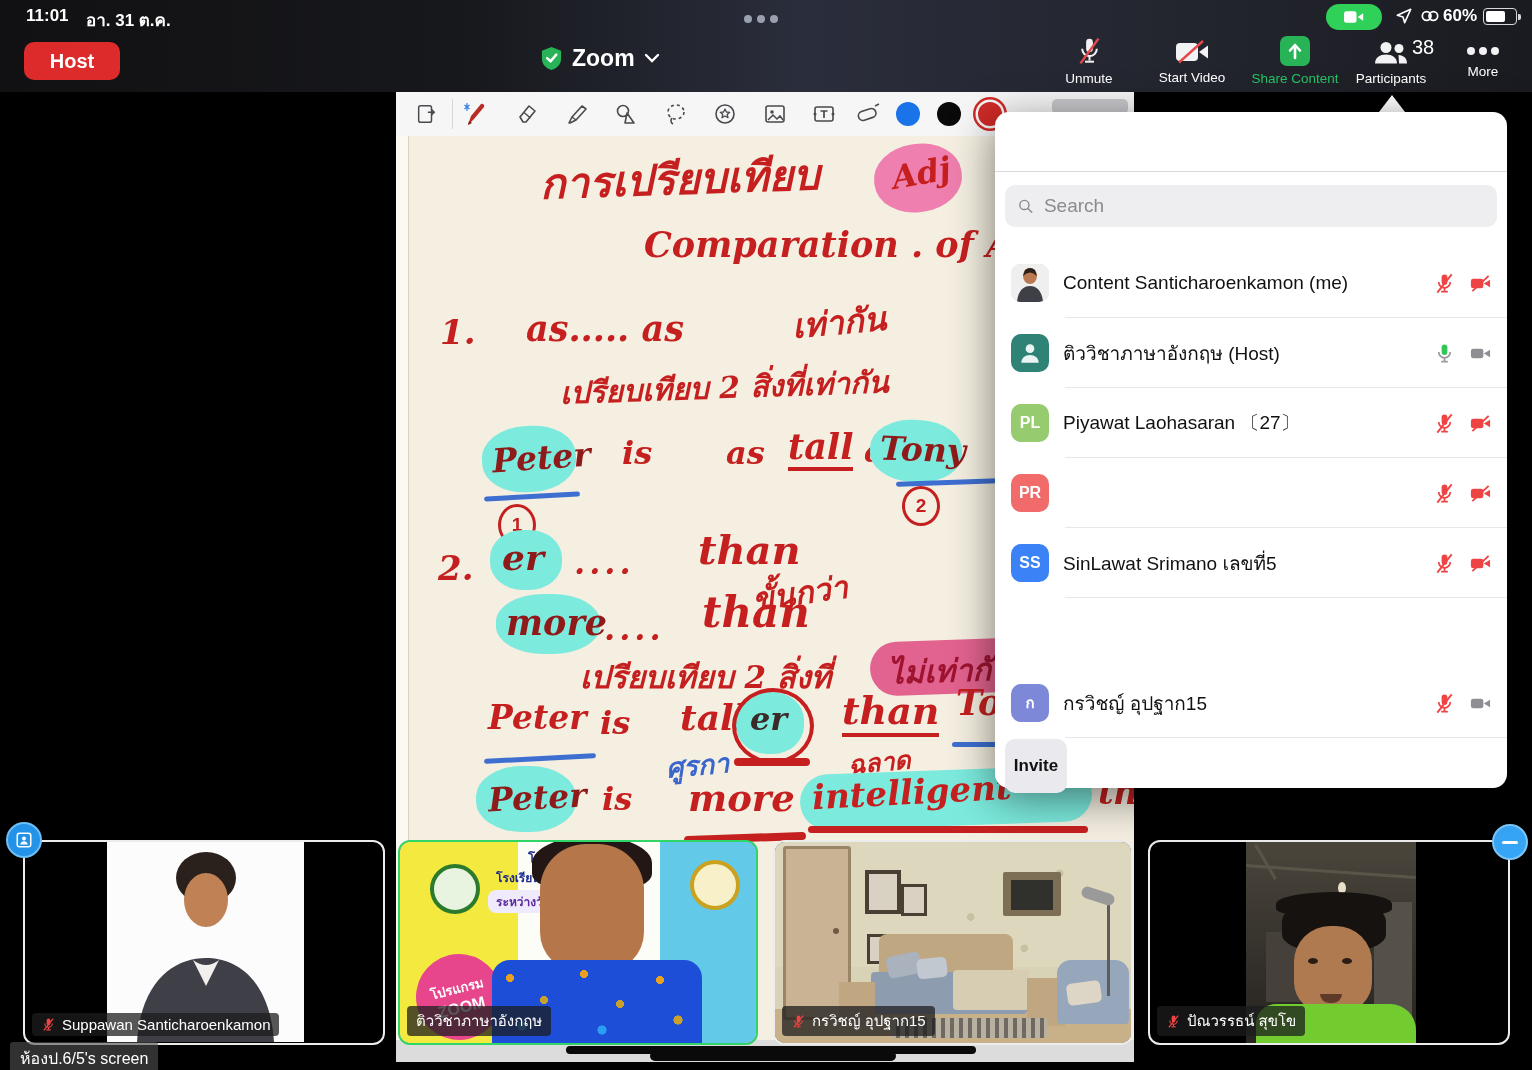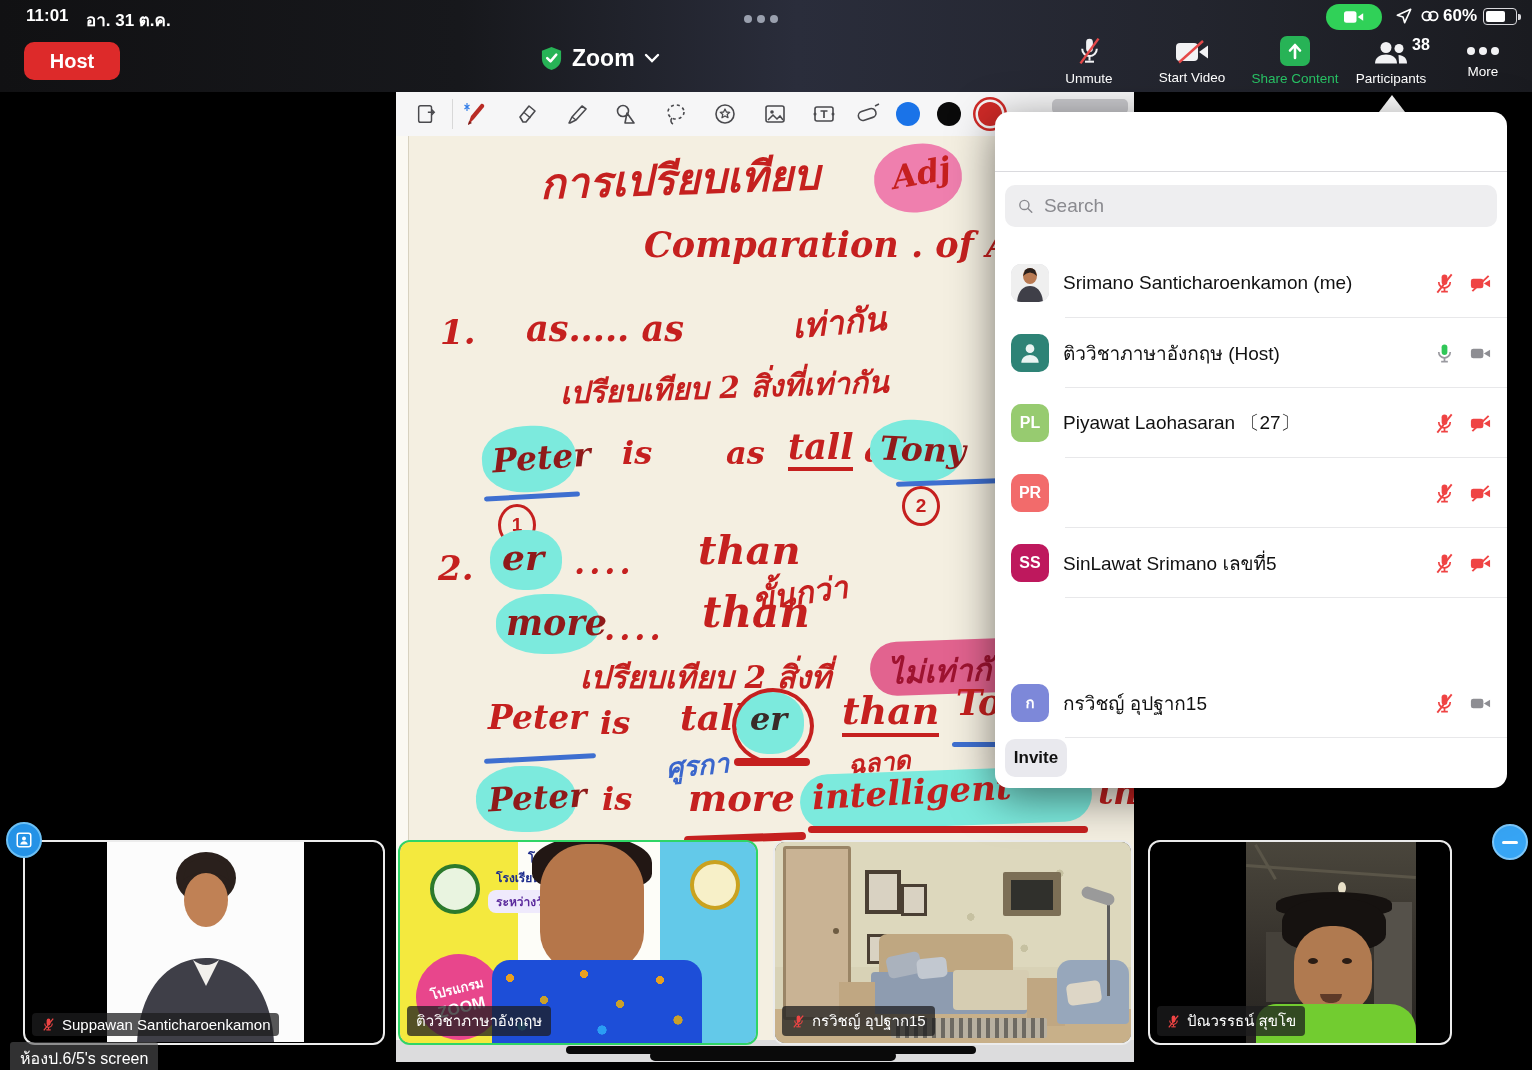--- a/index.html
+++ b/index.html
@@ -15,21 +15,21 @@
   #battery-body{width:32px;height:15px;border:1.5px solid #d8d8dc;border-radius:4px;position:relative}
   #battery-fill{position:absolute;left:2px;top:2px;bottom:2px;width:60%;background:#fff;border-radius:2px}
   #battery-tip{position:absolute;right:-5px;top:4.5px;width:3px;height:6px;background:#d8d8dc;border-radius:0 2px 2px 0}
   #leave-btn{left:24px;top:42px;width:96px;height:38px;border-radius:10px;background:#dd2a2a;color:#fff;
       font-size:20px;font-weight:700;display:flex;align-items:center;justify-content:center}
   #zoom-title{left:540px;top:40px;height:36px;display:flex;align-items:center;gap:9px}
   #zoom-title .t{color:#fff;font-size:23px;font-weight:600}
   .ctrl{width:110px;text-align:center;color:#fff}
   .ctrl .lbl{font-size:13.5px;margin-top:5px;color:#fff}
   .ctrl.green .lbl{color:#28c164}
-  .badge{position:absolute;font-size:16px;color:#fff;font-weight:700}
+  .badge{position:absolute;font-size:20px;color:#fff;font-weight:400}
   
   #share-col{left:396px;top:92px;width:738px;height:978px;background:#000}
   #wb-toolbar{left:0;top:0;width:738px;height:44px;background:#f6f6f7;border-bottom:1px solid #cfcfd2}
   .wtool{position:absolute;top:8px;width:28px;height:28px;display:flex;align-items:center;justify-content:center}
   .vsep{position:absolute;left:56px;top:7px;width:1px;height:30px;background:#d8d8d8}
   .cdot{position:absolute;top:10px;width:24px;height:24px;border-radius:50%}
   #scrollcap{position:absolute;left:656px;top:7px;width:76px;height:15px;border-radius:5px;background:#c9c9cd}
   #paper{left:0;top:44px;width:738px;height:904px;background:#f4efe1;overflow:hidden}
   #paper-edge{position:absolute;left:0;top:0;width:12px;height:904px;background:#fbf9f2;border-right:1px solid #d8d2c0}
   #homestrip{left:0;top:948px;width:738px;height:22px;background:#dcdcdd}
@@ -51,21 +51,21 @@
   #panel-div{left:0;top:59px;width:512px;height:1px;background:#dadade}
   #searchbox{left:10px;top:73px;width:492px;height:42px;border-radius:10px;background:#eeeef0;display:flex;align-items:center;padding:0 12px;box-sizing:border-box}
   #searchbox input{border:none;outline:none;background:transparent;font-size:19px;color:#333;margin-left:8px;width:100%;font-family:"Liberation Sans",sans-serif}
   #searchbox input::placeholder{color:#8a8a8f}
   .prow{position:absolute;left:0;width:512px;height:70px}
   .prow .sep{position:absolute;left:70px;right:0;bottom:0;height:1px;background:#e8e8ea}
   .pav{position:absolute;left:16px;top:16px;width:38px;height:38px;border-radius:10px;display:flex;align-items:center;justify-content:center;
        color:#fff;font-size:16px;font-weight:600;overflow:hidden}
   .pname{position:absolute;left:68px;top:0;height:70px;display:flex;align-items:center;font-size:19px;color:#111;white-space:nowrap}
   .picons{position:absolute;right:14px;top:0;height:70px;display:flex;align-items:center;gap:12px}
-  #invite-btn{left:10px;top:627px;width:62px;height:38px;border-radius:10px;background:#e9e9ee;
+  #invite-btn{left:10px;top:627px;width:62px;height:54px;border-radius:10px;background:#e9e9ee;
       display:flex;align-items:center;justify-content:center;font-size:17px;font-weight:600;color:#111}
   
   .tile{position:absolute;top:840px;height:205px;border-radius:12px;background:#000;overflow:hidden;box-sizing:border-box;border:2.5px solid #ececec}
   .tlabel{position:absolute;left:7px;bottom:7px;background:rgba(28,28,30,.74);border-radius:4px;padding:3px 9px;
       display:flex;align-items:center;gap:6px;color:#fff;font-size:15px;white-space:nowrap}
   #screen-label{left:10px;top:1042px;background:rgba(82,82,84,.6);border-radius:3px;padding:4px 10px;color:#fff;font-size:16px}
   .bluebtn{position:absolute;width:36px;height:36px;border-radius:50%;background:#2492e6;border:2px solid #6cc0f5;
       box-sizing:border-box;display:flex;align-items:center;justify-content:center}
   
   .scene{position:absolute;inset:0}
@@ -434,21 +434,21 @@
     <div class="abs" style="left:306px;top:48px;width:34px;height:12px;background:#9a9a9a;border-radius:6px;transform:rotate(18deg)"></div>
   </div>
   <div class="tlabel">
     <svg width="15" height="15">
         <use href="#sym-mic-off"></use>
       </svg>
     <span>กรวิชญ์ อุปฐาก15</span>
   </div>
 </div>
 
-<div class="tile" style="left:1148px;width:304px">
+<div class="tile" style="left:1148px;width:362px">
   <div class="scene">
     <div id="t4-room">
       <div class="abs" style="left:0;top:28px;width:170px;height:3px;background:#5a5548;transform:rotate(4deg)"></div>
       <div class="abs" style="left:18px;top:0;width:3px;height:40px;background:#5a5548;transform:rotate(-30deg)"></div>
       <div class="abs" style="left:92px;top:40px;width:8px;height:12px;background:#e8e0c8;border-radius:50%"></div>
       <div class="abs" style="left:128px;top:60px;width:38px;height:120px;background:#55514a"></div>
       <div class="abs" style="left:20px;top:90px;width:44px;height:70px;background:#45413a"></div>
       <div class="abs" style="left:30px;top:50px;width:116px;height:24px;border-radius:50% 50% 30% 30%;background:#161210"></div>
       <div class="abs" style="left:36px;top:56px;width:104px;height:52px;border-radius:46% 46% 30% 30%;background:#161210"></div>
       <div class="abs" style="left:48px;top:84px;width:78px;height:86px;border-radius:36px 36px 30px 30px;background:#b07a50"></div>
@@ -492,21 +492,21 @@
 
   <div class="prow" style="top:136px">
     <div class="pav" style="background: rgb(216, 216, 222);">
       <svg width="38" height="38" viewBox="0 0 38 38">
         <rect width="38" height="38" fill="#efefef"></rect>
         <ellipse cx="19" cy="12" rx="7" ry="8" fill="#b97a52"></ellipse>
         <path d="M12 12q7-7 14 0l-2-6q-5-4-10 0z" fill="#2a201c"></path>
         <path d="M6 38c1-12 7-16 13-16s12 4 13 16z" fill="#3f3f48"></path>
       </svg>
     </div>
-    <div class="pname">Srimano Santicharoenkamon (me)</div>
+    <div class="pname">Content Santicharoenkamon (me)</div>
     <div class="picons">
       <svg width="23" height="23">
           <use href="#sym-mic-off"></use>
         </svg>
       <svg width="25" height="23">
           <use href="#sym-cam-off"></use>
         </svg>
     </div>
     <div class="sep"></div>
   </div>
@@ -554,21 +554,21 @@
           <use href="#sym-mic-off"></use>
         </svg>
       <svg width="25" height="23">
           <use href="#sym-cam-off"></use>
         </svg>
     </div>
     <div class="sep"></div>
   </div>
 
   <div class="prow" style="top:416px">
-    <div class="pav" style="background: #be185d;">
+    <div class="pav" style="background: #3b82f6;">
         <span>SS</span>
       </div>
     <div class="pname">SinLawat   Srimano เลขที่5</div>
     <div class="picons">
       <svg width="23" height="23">
           <use href="#sym-mic-off"></use>
         </svg>
       <svg width="25" height="23">
           <use href="#sym-cam-off"></use>
         </svg>

